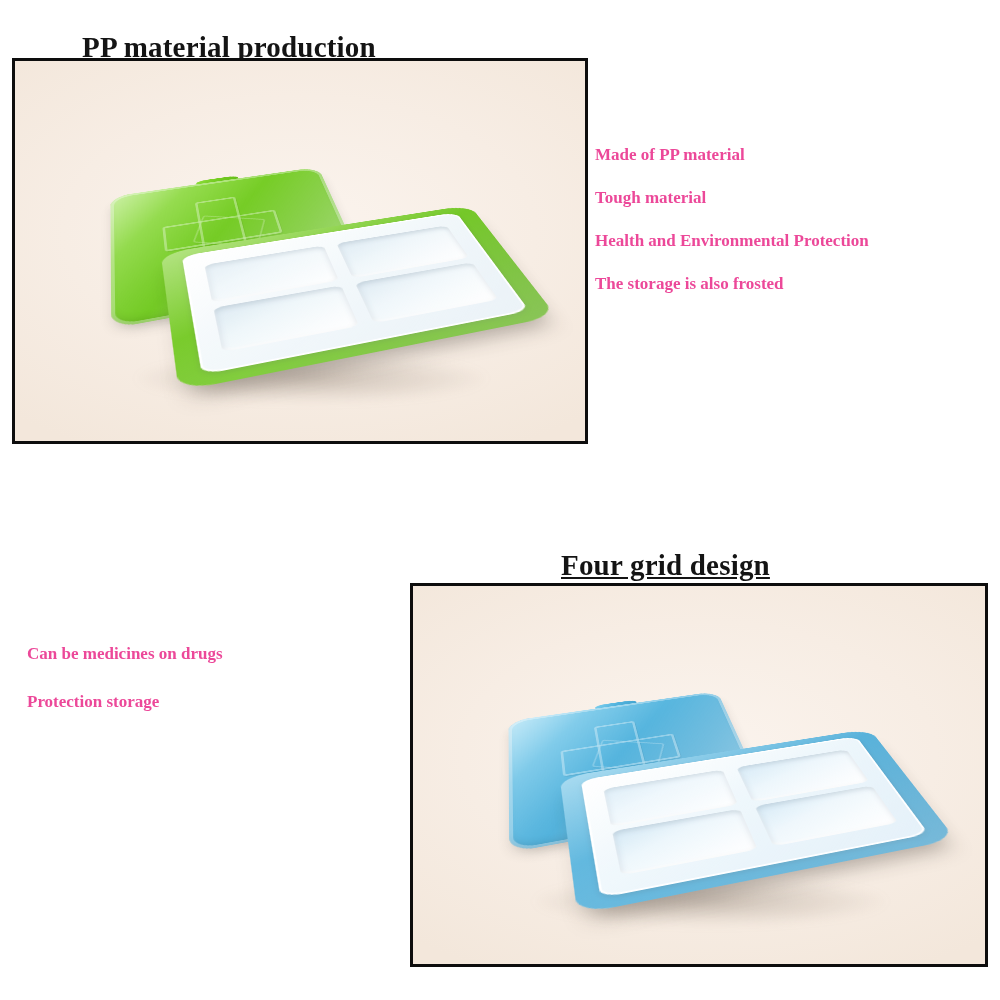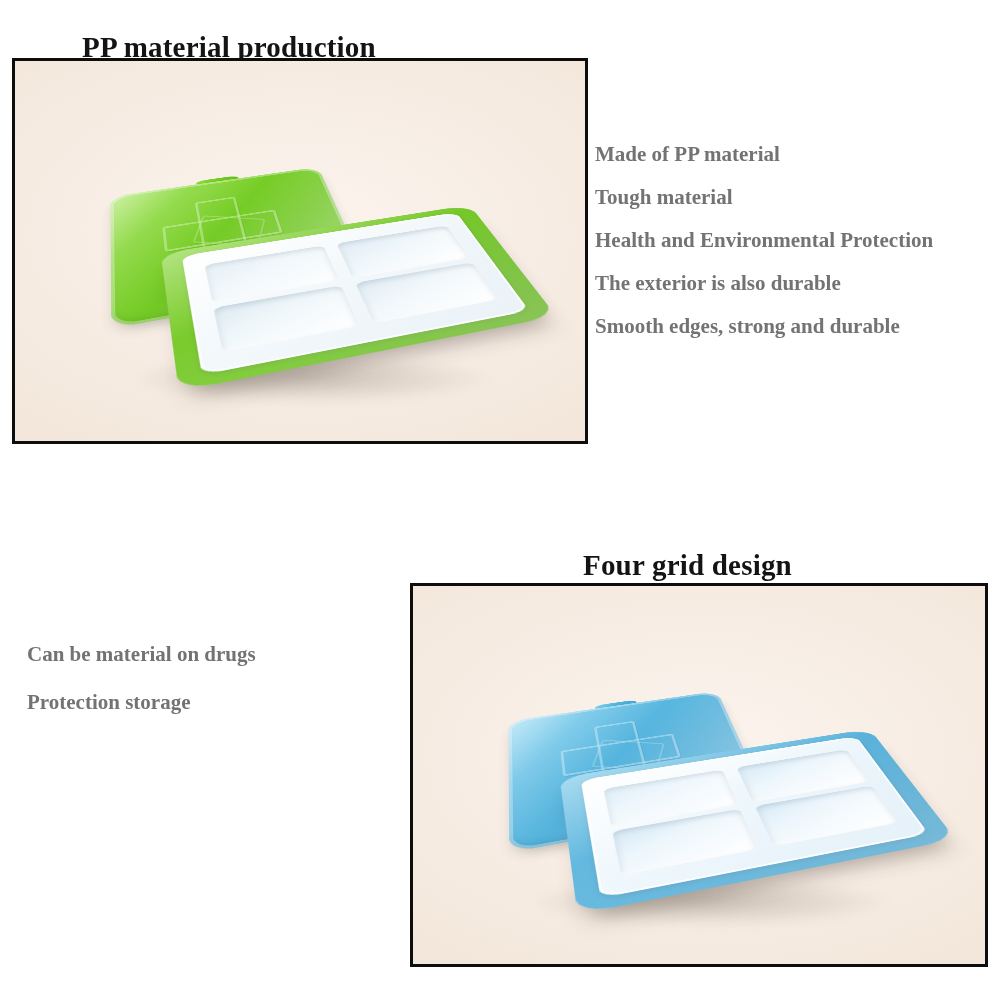--- a/index.html
+++ b/index.html
@@ -20,21 +20,21 @@
   
   .section-title {
     position: absolute;
     font-weight: bold;
     font-size: 29px;
     letter-spacing: 0.2px;
     color: #141414;
     white-space: nowrap;
   }
   #title-pp   { left: 49px;  top: 12px; margin-left: 33px; }
-  #title-four { left: 583px; top: 530px; }
+  #title-four { left: 561px; top: 530px; text-decoration: underline; }
 
   
   .photo-frame {
     position: absolute;
     border: 3px solid #0d0d0d;
     background: #f7ede4;
     overflow: hidden;
   }
   #frame-green { left: 12px;  top: 58px;  width: 570px; height: 380px; }
   #frame-blue  { left: 410px; top: 583px; width: 572px; height: 378px; }
@@ -198,24 +198,24 @@
 
   
   .feature-list {
     position: absolute;
     list-style: none;
     margin: 0;
     padding: 0;
   }
   .feature-list li {
     font-weight: bold;
-    font-size: 21px;
+    font-size: 17px;
     line-height: 43px;
     white-space: nowrap;
-    color: #737373;
+    color: #ec4899;
   }
   #features-pp   { left: 595px; top: 133px; }
   #features-grid { left: 27px;  top: 630px; }
   #features-grid li { line-height: 48px; }
 </style>
 </head>
 <body>
 
 <h1 class="section-title" id="title-pp">PP material production</h1>
 
@@ -250,28 +250,27 @@
       </div>
 
     </div>
   </div>
 </div>
 
 <ul class="feature-list" id="features-pp">
   <li>Made of PP material</li>
   <li>Tough material</li>
   <li>Health and Environmental Protection</li>
-  <li>The exterior is also durable</li>
-  <li>Smooth edges, strong and durable</li>
+  <li>The storage is also frosted</li>
 </ul>
 
 <h1 class="section-title" id="title-four">Four grid design</h1>
 
 <ul class="feature-list" id="features-grid">
-  <li>Can be material on drugs</li>
+  <li>Can be medicines on drugs</li>
   <li>Protection storage</li>
 </ul>
 
 <div class="photo-frame" id="frame-blue">
   <div class="photo-stage">
     <div class="pillbox v-blue">
 
       <div class="drop-shadow"></div>
 
       <div class="lid">

